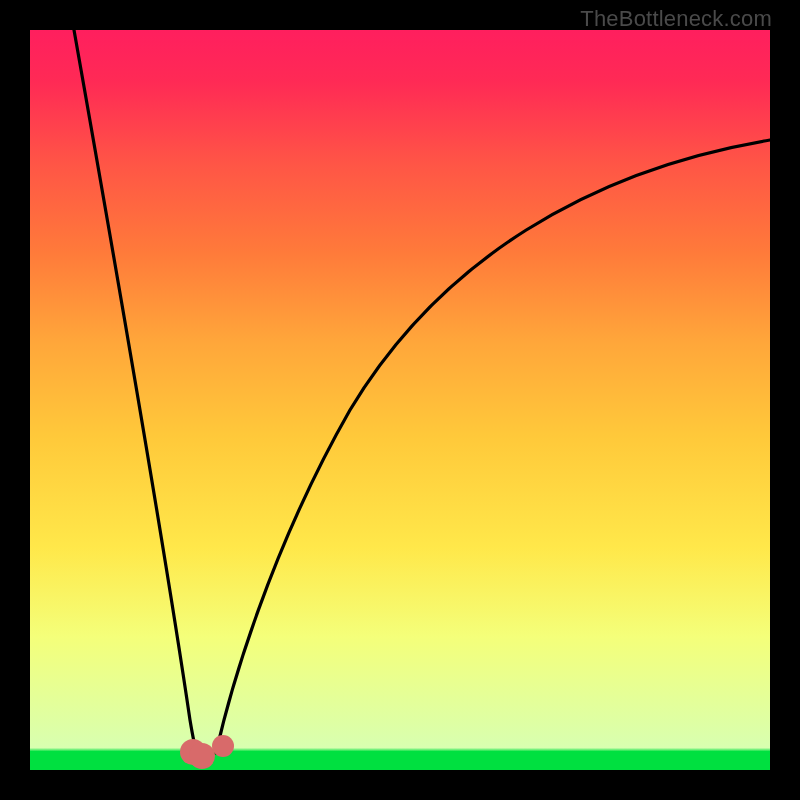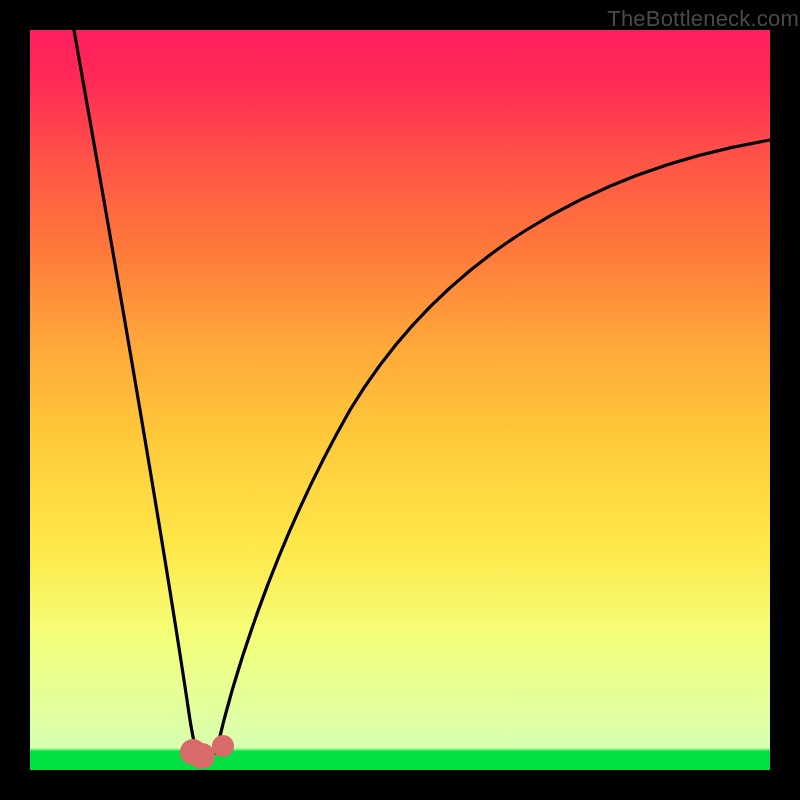--- a/index.html
+++ b/index.html
@@ -37,21 +37,21 @@
       #ffa63a 58%,
       #ff7a3a 70%,
       #ff5546 82%,
       #ff2a55 93%,
       #ff1f5e 100%
     );
   }
   .watermark {
     position: absolute;
     top: 6px;
-    right: 1px;
+    right: 28px;
     color: #4a4a4a;
     font-size: 22px;
     font-weight: 500;
     letter-spacing: 0.2px;
     user-select: none;
   }
   svg.curves {
     position: absolute;
     left: 30px;
     top: 30px;

